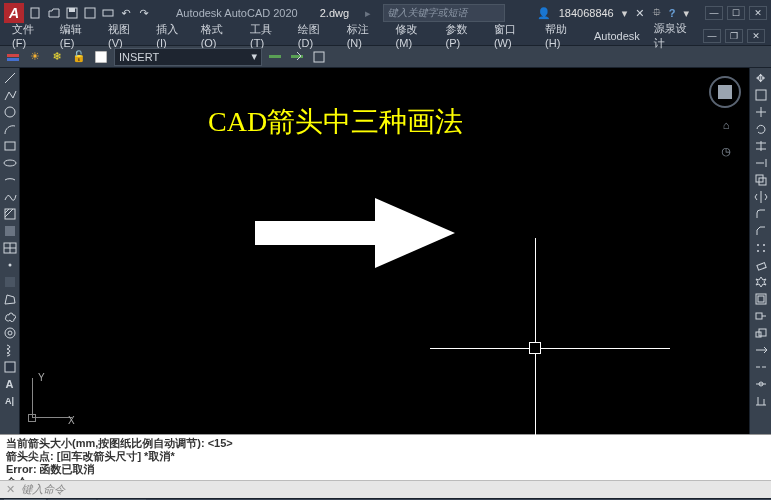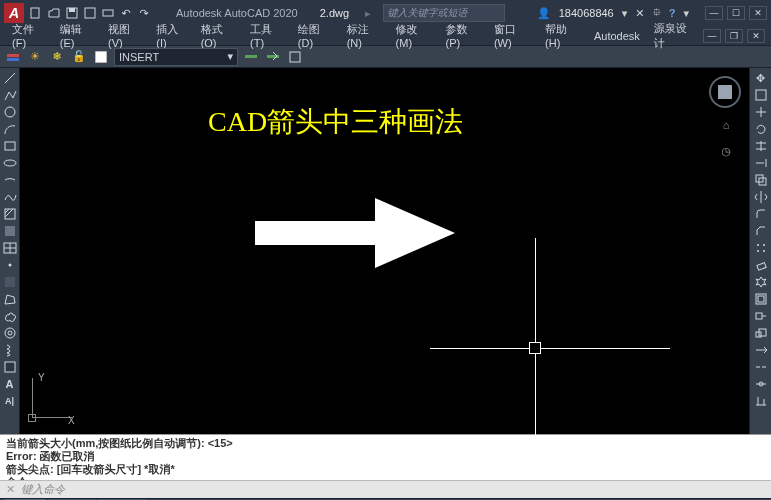--- a/index.html
+++ b/index.html
@@ -14,21 +14,21 @@
 .right-icons { margin-left: auto; display: flex; align-items: center; gap: 8px; }
 .user { color: #e0e0e0; font-size: 11px; }
 .win-btns { display: flex; gap: 4px; margin-left: 8px; }
 .win-btn { width: 18px; height: 14px; color: #cfd5dc; display: flex; align-items: center; justify-content: center; border: 1px solid #4a5563; font-size: 9px; }
 .menubar { height: 20px; background: #2b3544; display: flex; align-items: center; padding: 0 6px; gap: 2px; border-bottom: 1px solid #1a222d; }
 .menu-item { padding: 2px 6px; color: #d0d5dc; font-size: 11px; cursor: pointer; }
 .toolbar-row { height: 22px; background: #38424f; display: flex; align-items: center; padding: 0 4px; gap: 4px; border-bottom: 1px solid #1a222d; }
 .tb-btn { width: 18px; height: 18px; display: flex; align-items: center; justify-content: center; color: #d0d5dc; }
 .tb-icon-sun { color: #f7b233; }
 .tb-icon-bulb { color: #f7e233; }
-.layer-combo { width: 124px; height: 18px; background: #1e2530; border: 1px solid #4a5563; display: flex; align-items: center; padding: 0 4px; color: #d0d5dc; }
+.layer-combo { width: 148px; height: 18px; background: #1e2530; border: 1px solid #4a5563; display: flex; align-items: center; padding: 0 4px; color: #d0d5dc; }
 .layer-combo .arrow { margin-left: auto; }
 .main-area { position: relative; height: 366px; display: flex; }
 .left-tools { width: 20px; background: #38424f; display: flex; flex-direction: column; align-items: center; padding: 2px 0; gap: 1px; border-right: 1px solid #1a222d; }
 .tool { width: 18px; height: 16px; display: flex; align-items: center; justify-content: center; color: #d0d5dc; }
 .right-tools { width: 22px; background: #38424f; display: flex; flex-direction: column; align-items: center; padding: 2px 0; gap: 1px; border-left: 1px solid #1a222d; }
 .canvas { flex: 1; background: #000; position: relative; }
 .canvas-title { position: absolute; top: 35px; left: 188px; color: #ffff00; font-family: "KaiTi", "SimSun", serif; font-size: 28px; }
 .arrow-shape { position: absolute; top: 130px; left: 235px; width: 200px; height: 70px; }
 .arrow-shape svg { width: 100%; height: 100%; }
 .crosshair { position: absolute; top: 170px; left: 410px; width: 200px; height: 150px; }
@@ -400,22 +400,22 @@
     <div class="tool">
         <svg width="14" height="14">
           <path d="M2 11h10M4 3v8M10 5v6" stroke="#cfd5dc"></path>
         </svg>
       </div>
   </div>
 </div>
 
 <div class="command-area">
   <div class="line">当前箭头大小(mm,按图纸比例自动调节): &lt;15&gt;</div>
+  <div class="line">箭头尖点: [回车改箭头尺寸] *取消*</div>
   <div class="line">Error: 函数已取消</div>
-  <div class="line">箭头尖点: [回车改箭头尺寸] *取消*</div>
   <div class="line">命令:</div>
 </div>
 <div class="command-input-row">
   <span class="x">✕</span>
   <span>键入命令</span>
 </div>
 
 <div class="tabs-row">
   <div class="tab active">模型</div>
   <div class="tab">布局1</div>

